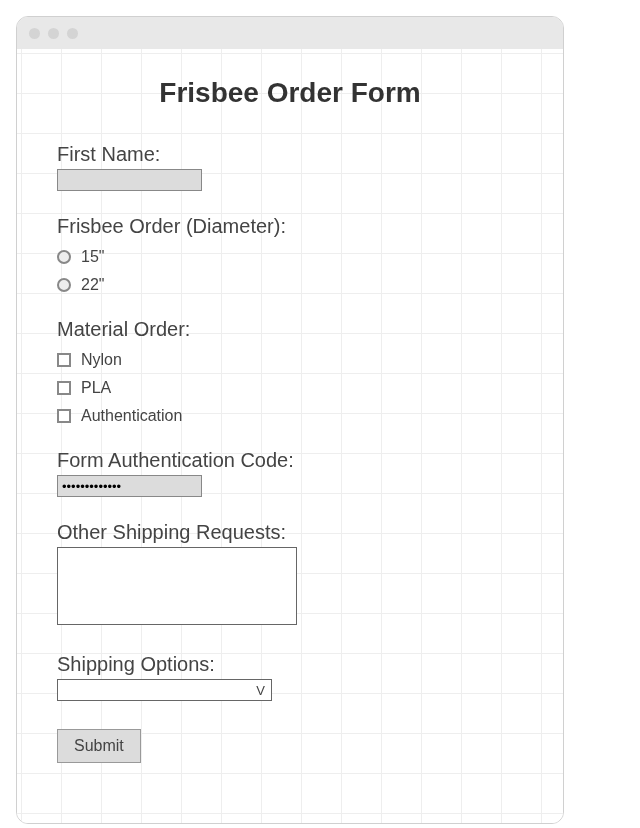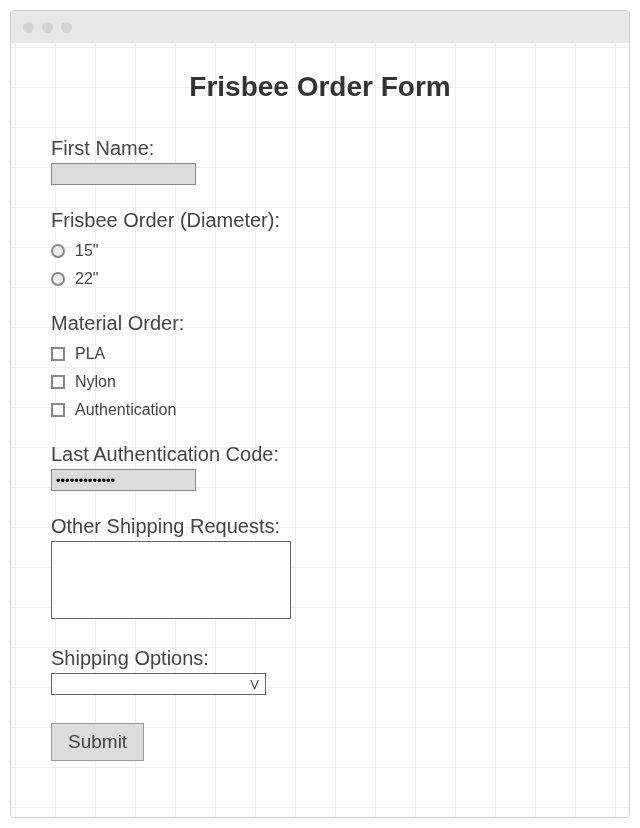--- a/index.html
+++ b/index.html
@@ -8,25 +8,25 @@
       padding: 0;
     }
     body {
       font-family: Arial, Helvetica, sans-serif;
       background: #ffffff;
       width: 640px;
       height: 828px;
       position: relative;
     }
     .browser-frame {
-      width: 620px;
+      width: 548px;
       height: 808px;
-      margin: 10px;
+      margin: 16px;
       border: 1px solid #d0d0d0;
-      border-radius: 4px;
+      border-radius: 12px;
       overflow: hidden;
       position: relative;
       background: #ffffff;
     }
     .titlebar {
       height: 32px;
       background: #e8e8e8;
       display: flex;
       align-items: center;
       padding-left: 12px;
@@ -133,21 +133,21 @@
       padding-right: 6px;
       font-size: 13px;
       color: #444;
       cursor: pointer;
     }
     button.submit {
       margin-top: 24px;
       padding: 7px 16px;
       background: #dcdcdc;
       border: 1px solid #999;
-      font-size: 19px;
+      font-size: 16px;
       color: #444;
       cursor: pointer;
     }
   </style>
 </head>
 <body>
 
 <div class="browser-frame">
   <div class="titlebar">
     <div class="dot"></div>
@@ -175,34 +175,34 @@
         <div class="option-row">
           <input type="radio" name="size" style="">
           <span class="option-text">22"</span>
         </div>
       </div>
 
       <div class="field-group section-gap">
         <label class="block-label">Material Order:</label>
         <div class="option-row">
           <input type="checkbox" style="">
+          <span class="option-text">Nylon</span>
+        </div>
+        <div class="option-row">
+          <input type="checkbox" style="">
           <span class="option-text">PLA</span>
-        </div>
-        <div class="option-row">
-          <input type="checkbox" style="">
-          <span class="option-text">Nylon</span>
         </div>
         <div class="option-row">
           <input type="checkbox" style="">
           <span class="option-text">Authentication</span>
         </div>
       </div>
 
       <div class="field-group section-gap">
-        <label class="block-label">Last Authentication Code:</label>
+        <label class="block-label">Form Authentication Code:</label>
         <input type="password" value="•••••••••••••" style="">
       </div>
 
       <div class="field-group section-gap">
         <label class="block-label">Other Shipping Requests:</label>
         <textarea style=""></textarea>
       </div>
 
       <div class="field-group section-gap">
         <label class="block-label">Shipping Options:</label>

